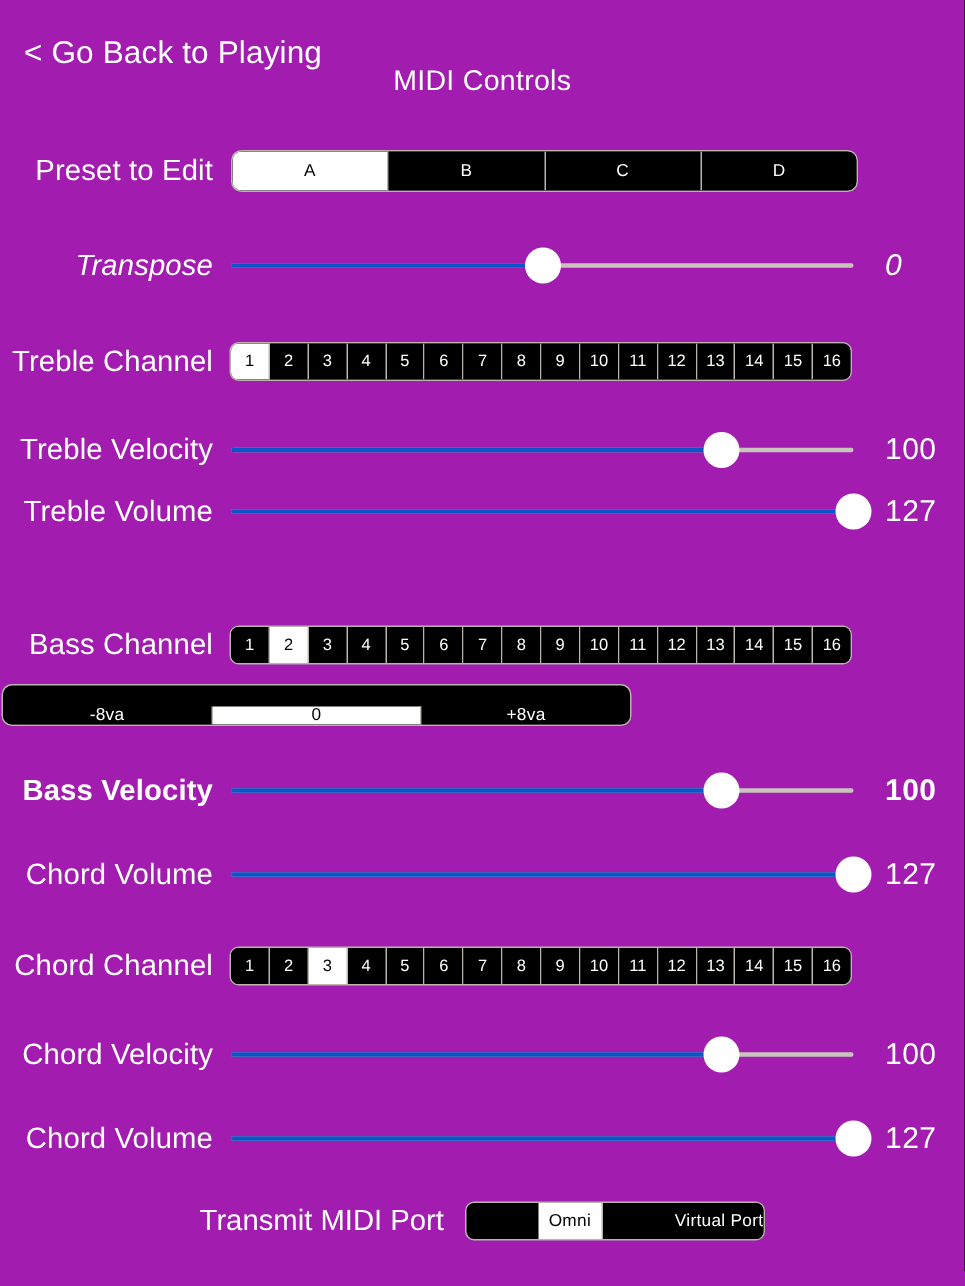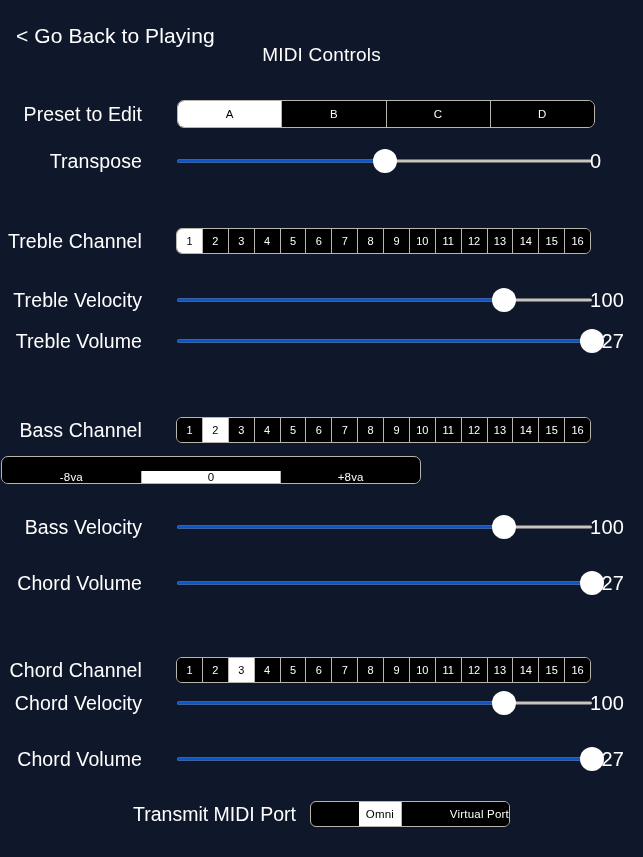--- a/index.html
+++ b/index.html
@@ -12,21 +12,21 @@
     height: 857px;
     overflow: hidden;
     font-family: "Liberation Sans", sans-serif;
     color: #ffffff;
     -webkit-font-smoothing: antialiased;
   }
   .screen {
     position: relative;
     width: 643px;
     height: 857px;
-    background: #0f172a;
+    background: #a21caf;
   }
 
   
   .back-link {
     position: absolute;
     left: 16px;
     top: 24px;
     font-size: 21px;
     color: #ffffff;
     letter-spacing: .1px;
@@ -45,21 +45,20 @@
   }
 
   
   .row {
     position: absolute;
     left: 0;
     width: 643px;
     height: 34px;
     display: flex;
     align-items: center;
-    gap: 23px;
   }
   .row-label {
     width: 152px;
     flex: 0 0 152px;
     text-align: right;
     padding-right: 10px;
     box-sizing: border-box;
     font-size: 19.5px;
     color: #ffffff;
     white-space: nowrap;
@@ -220,21 +219,21 @@
     <div class="row-control">
       <div class="segmented seg-preset">
           <div class="seg selected">A</div>
           <div class="seg">B</div>
           <div class="seg">C</div>
           <div class="seg">D</div>
         </div>
     </div>
   </div>
 
-  <div class="row" style="top:144px;">
+  <div class="row" style="top:160px;font-style:italic;">
     <div class="row-label">Transpose</div>
     <div class="row-control">
       <div class="slider">
         <div class="track"></div>
         <div class="fill" style="width: 50%;"></div>
         <div class="thumb" style="left: 50%;"></div>
       </div>
       <div class="slider-value">0</div>
     </div>
   </div>
@@ -314,21 +313,21 @@
   <div class="row" style="top:453px;">
     <div class="row-control">
       <div class="segmented seg-octave">
           <div class="seg">-8va</div>
           <div class="seg selected">0</div>
           <div class="seg">+8va</div>
         </div>
     </div>
   </div>
 
-  <div class="row" style="top:510px;">
+  <div class="row" style="top:510px;font-weight:bold;">
     <div class="row-label">Bass Velocity</div>
     <div class="row-control">
       <div class="slider">
         <div class="track"></div>
         <div class="fill" style="width: 78.7%;"></div>
         <div class="thumb" style="left: 78.7%;"></div>
       </div>
       <div class="slider-value">100</div>
     </div>
   </div>
@@ -338,21 +337,21 @@
     <div class="row-control">
       <div class="slider">
         <div class="track"></div>
         <div class="fill" style="width: 100%;"></div>
         <div class="thumb" style="left: 100%;"></div>
       </div>
       <div class="slider-value">127</div>
     </div>
   </div>
 
-  <div class="row" style="top:653px;">
+  <div class="row" style="top:627px;">
     <div class="row-label">Chord Channel</div>
     <div class="row-control">
       <div class="channels">
           <div class="ch">1</div>
           <div class="ch">2</div>
           <div class="ch selected">3</div>
           <div class="ch">4</div>
           <div class="ch">5</div>
           <div class="ch">6</div>
           <div class="ch">7</div>

